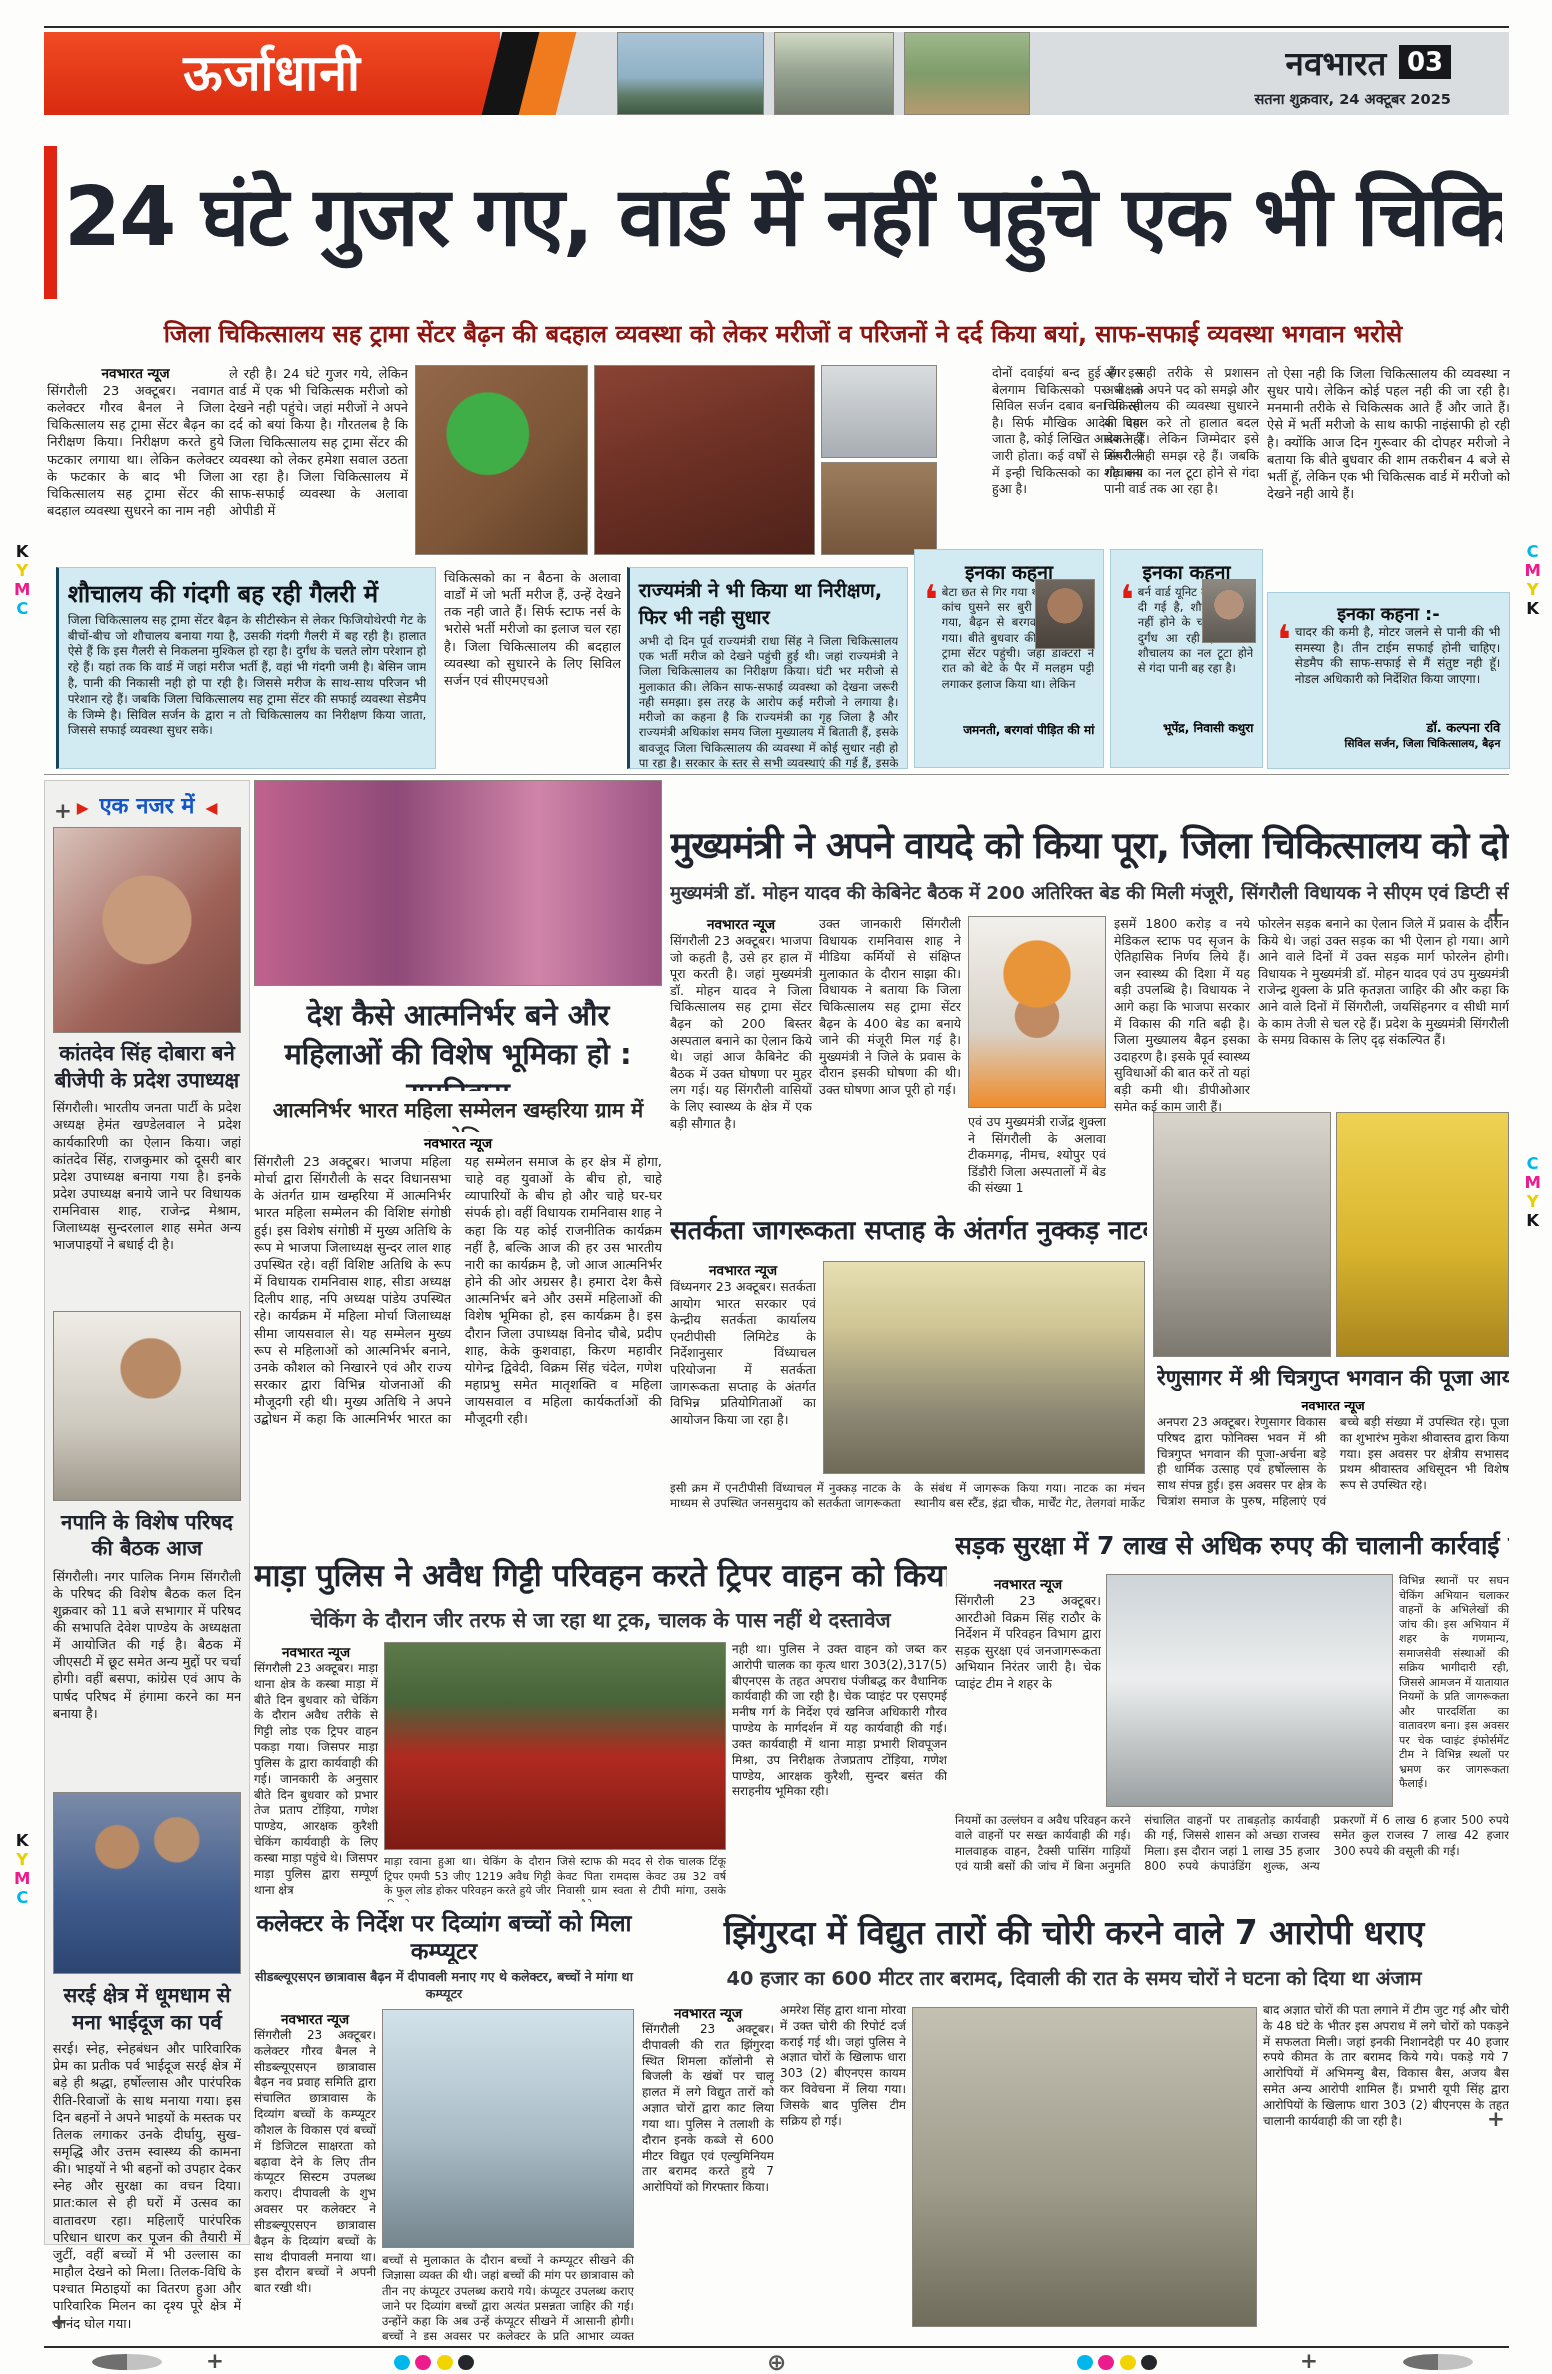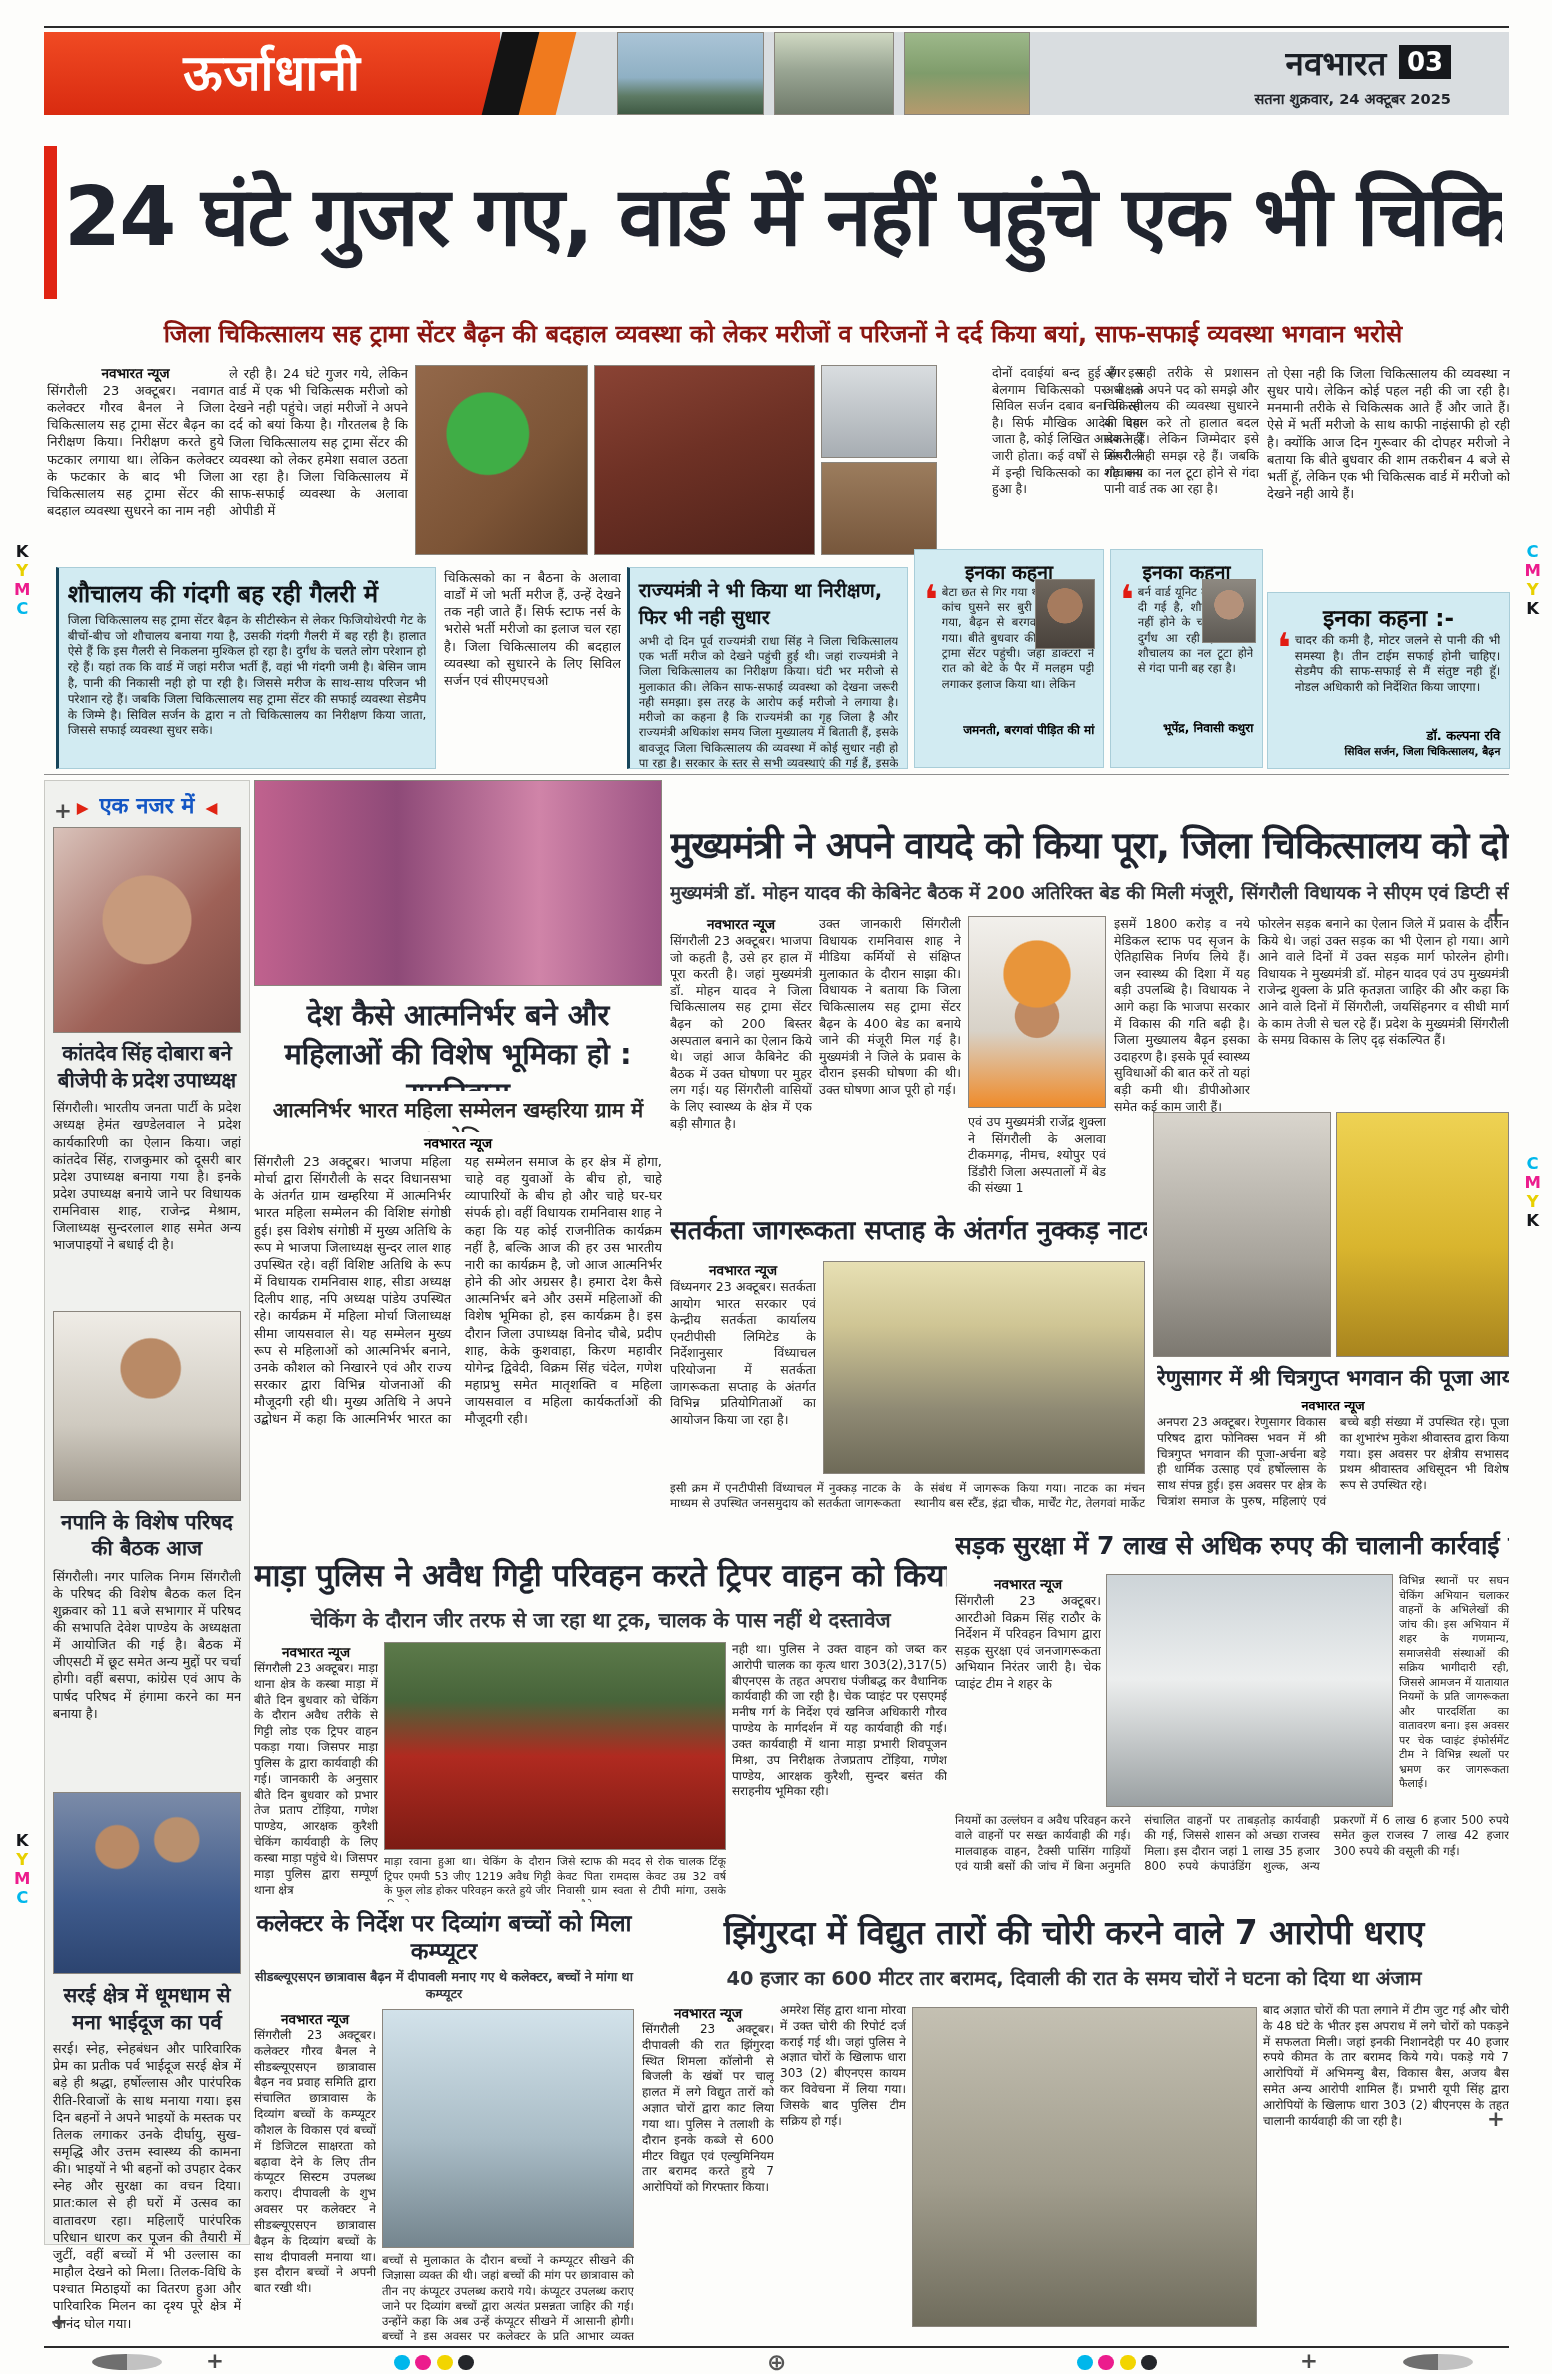--- a/index.html
+++ b/index.html
@@ -104,37 +104,37 @@
     <div class="attrib">जमनती, बरगवां पीड़ित की मां</div>
   </div>
   <div class="abs qb" style="left:1110px;top:549px;width:153px;height:219px;">
     <div class="qtitle">इनका कहना</div>
     <div class="abs ph p-face2" style="right:5.8px;top:29px;width:54px;height:64px;"></div>
     <span class="qg">❛</span>
     <div class="bt" style="font-size:11.6px;height:134px;">बर्न वार्ड यूनिट में चादर नहीं दी गई है, शौचालय साफ नहीं होने के चलते वार्ड में दुर्गंध आ रही है, जबकि शौचालय का नल टूटा होने से गंदा पानी बह रहा है।</div>
     <div class="attrib">भूपेंद्र, निवासी कथुरा</div>
   </div>
   <div class="abs qb" style="left:1267px;top:592px;width:243px;height:177px;">
-    <div class="qtitle" style="font-size:23px;">इनका कहना :-</div>
+    <div class="qtitle" style="font-size:18px;">इनका कहना :-</div>
     <span class="qg">❛</span>
     <div class="bt" style="font-size:12px;height:93px;">चादर की कमी है, मोटर जलने से पानी की भी समस्या है। तीन टाईम सफाई होनी चाहिए। सेडमैप की साफ-सफाई से मैं संतुष्ट नही हूॅ। नोडल अधिकारी को निर्देशित किया जाएगा।</div>
     <div class="attrib" style="font-size:13px;">डॉ. कल्पना रवि</div>
     <div class="attrib" style="font-size:10.7px;">सिविल सर्जन, जिला चिकित्सालय, बैढ़न</div>
   </div>
 
   <div class="abs rule" style="left:44px;top:774px;width:1465px;height:1px;"></div>
 
   <div class="abs" style="left:44px;top:780px;width:206px;height:1465px;background:#f0f1ee;border:1px solid #c9c9c4;padding:7.8px;">
     <div style="text-align:center;margin-bottom:7.8px;">
       <span style="color:#e02413;font-size:15.5px;">▶</span>
       <span style="color:#1356c4;font-size:22px;font-weight:bold;margin:0 5.8px;">एक नजर में</span>
       <span style="color:#e02413;font-size:15.5px;">◀</span>
     </div>
     <div class="ph p-port1" style="width:188px;height:206px;margin-bottom:7.8px;"></div>
-    <div class="hlw" style="font-size:20.4px;line-height:1.3;margin-bottom:5.8px;font-family:Liberation Serif, serif;">कांतदेव सिंह दोबारा बने बीजेपी के प्रदेश उपाध्यक्ष</div>
+    <div class="hlw" style="font-size:20.4px;line-height:1.3;margin-bottom:5.8px;">कांतदेव सिंह दोबारा बने बीजेपी के प्रदेश उपाध्यक्ष</div>
     <div class="bt" style="height:202px;font-size:13px;margin-bottom:9.7px;">सिंगरौली। भारतीय जनता पार्टी के प्रदेश अध्यक्ष हेमंत खण्डेलवाल ने प्रदेश कार्यकारिणी का ऐलान किया। जहां कांतदेव सिंह, राजकुमार को दूसरी बार प्रदेश उपाध्यक्ष बनाया गया है। इनके प्रदेश उपाध्यक्ष बनाये जाने पर विधायक रामनिवास शाह, राजेन्द्र मेश्राम, जिलाध्यक्ष सुन्दरलाल शाह समेत अन्य भाजपाइयों ने बधाई दी है।</div>
     <div class="ph p-mic" style="width:188px;height:190px;margin-bottom:7.8px;"></div>
     <div class="hlw" style="font-size:20.4px;line-height:1.3;margin-bottom:5.8px;">नपानि के विशेष परिषद की बैठक आज</div>
     <div class="bt" style="height:215px;font-size:13px;margin-bottom:9.7px;">सिंगरौली। नगर पालिक निगम सिंगरौली के परिषद की विशेष बैठक कल दिन शुक्रवार को 11 बजे सभागार में परिषद की सभापति देवेश पाण्डेय के अध्यक्षता में आयोजित की गई है। बैठक में जीएसटी में छूट समेत अन्य मुद्दों पर चर्चा होगी। वहीं बसपा, कांग्रेस एवं आप के पार्षद परिषद में हंगामा करने का मन बनाया है।</div>
     <div class="ph p-couple" style="width:188px;height:182px;margin-bottom:7.8px;"></div>
     <div class="hlw" style="font-size:20.4px;line-height:1.3;margin-bottom:5px;">सरई क्षेत्र में धूमधाम से मना भाईदूज का पर्व</div>
     <div class="bt" style="height:380px;font-size:13px;">सरई। स्नेह, स्नेहबंधन और पारिवारिक प्रेम का प्रतीक पर्व भाईदूज सरई क्षेत्र में बड़े ही श्रद्धा, हर्षोल्लास और पारंपरिक रीति-रिवाजों के साथ मनाया गया। इस दिन बहनों ने अपने भाइयों के मस्तक पर तिलक लगाकर उनके दीर्घायु, सुख-समृद्धि और उत्तम स्वास्थ्य की कामना की। भाइयों ने भी बहनों को उपहार देकर स्नेह और सुरक्षा का वचन दिया। प्रात:काल से ही घरों में उत्सव का वातावरण रहा। महिलाएँ पारंपरिक परिधान धारण कर पूजन की तैयारी में जुटीं, वहीं बच्चों में भी उल्लास का माहौल देखने को मिला। तिलक-विधि के पश्चात मिठाइयों का वितरण हुआ और पारिवारिक मिलन का दृश्य पूरे क्षेत्र में आनंद घोल गया।</div>
   </div>
 
   <div class="abs ph p-event" style="left:254px;top:780px;width:408px;height:206px;"></div>

